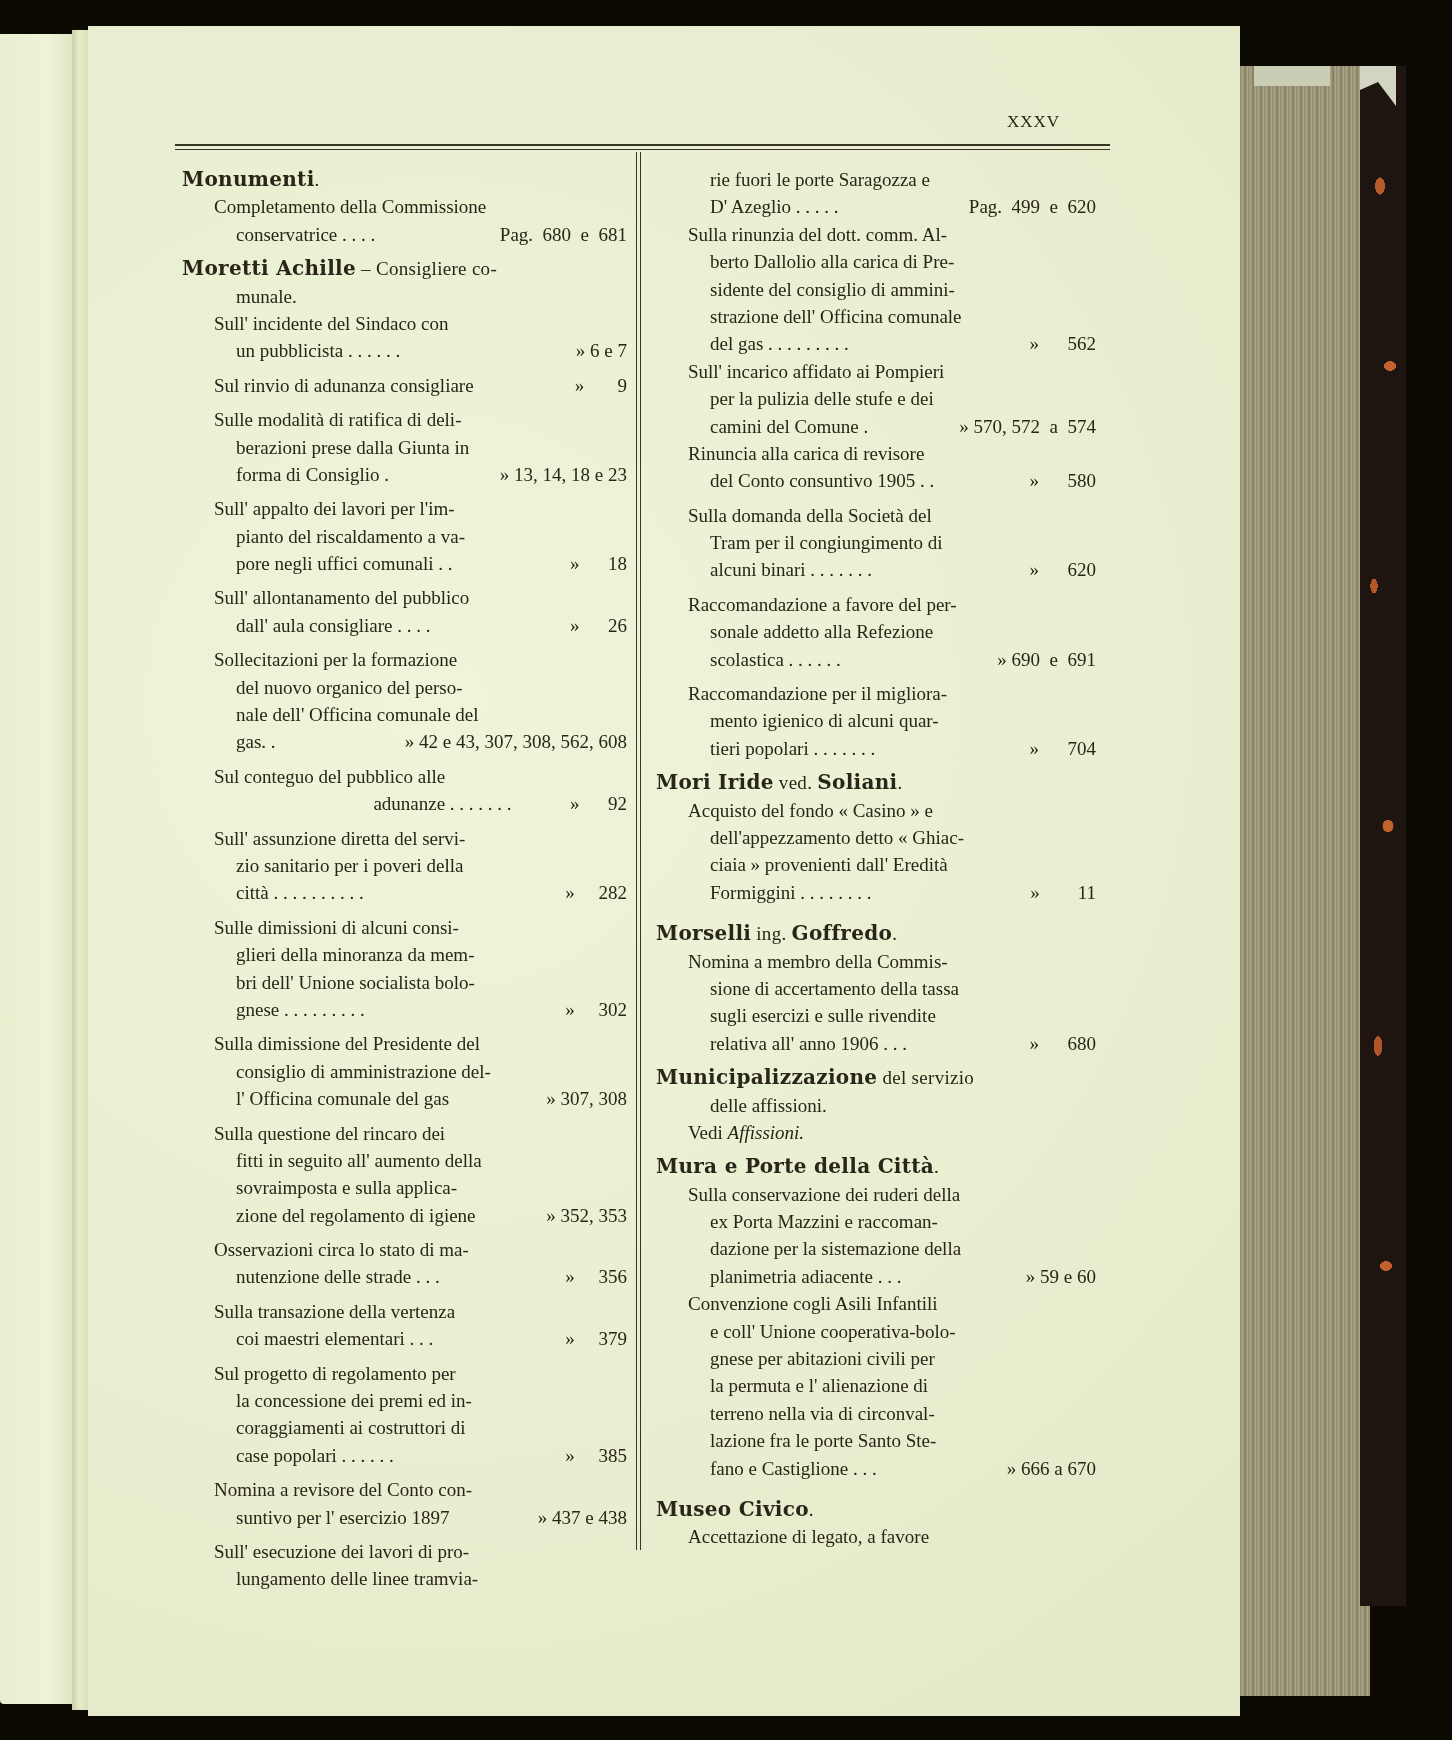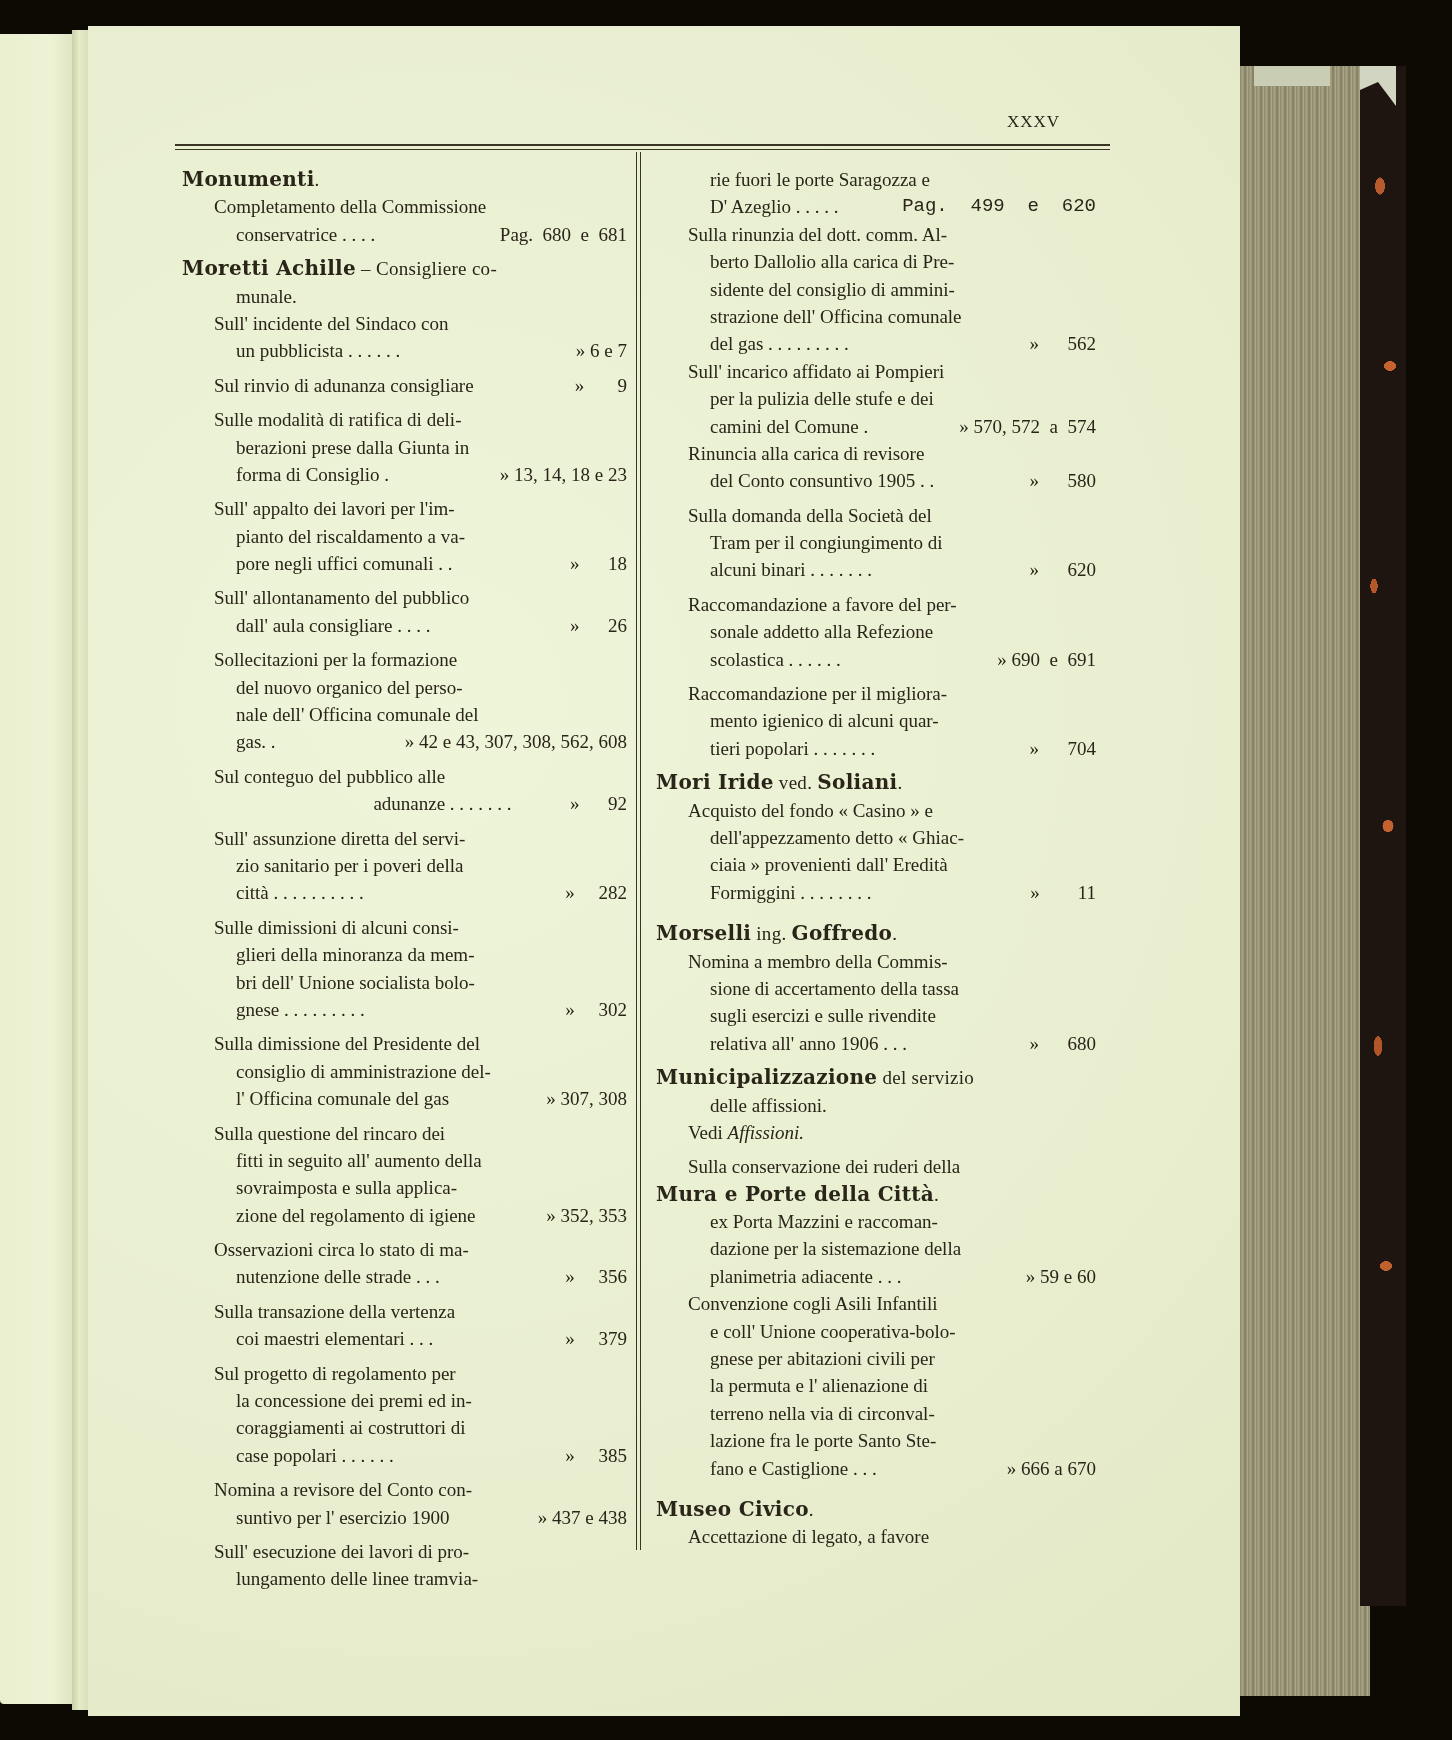--- a/index.html
+++ b/index.html
@@ -154,28 +154,28 @@
     <div class="gap"></div>
     <div class="line ind1"><span>Sulla  transazione  della  vertenza</span></div>
     <div class="line ind2"><span>coi maestri elementari . . .</span><span class="ref" style="white-space: pre;">»     379</span></div>
     <div class="gap"></div>
     <div class="line ind1"><span>Sul  progetto  di  regolamento  per</span></div>
     <div class="line ind2"><span>la concessione dei premi ed in-</span></div>
     <div class="line ind2"><span>coraggiamenti ai costruttori di</span></div>
     <div class="line ind2"><span>case popolari . . . . . .</span><span class="ref" style="white-space: pre;">»     385</span></div>
     <div class="gap"></div>
     <div class="line ind1"><span>Nomina a revisore del Conto con-</span></div>
-    <div class="line ind2"><span>suntivo per l' esercizio 1900</span><span class="ref" style="white-space: pre;">» 437 e 438</span></div>
+    <div class="line ind2"><span>suntivo per l' esercizio 1897</span><span class="ref" style="white-space: pre;">» 437 e 438</span></div>
     <div class="gap"></div>
     <div class="line ind1"><span>Sull' esecuzione dei lavori di pro-</span></div>
     <div class="line ind2"><span>lungamento delle linee tramvia-</span></div>
   </div>
 <div class="column col-right" id="col-right">
     <div class="line ind2"><span>rie fuori le porte Saragozza e</span></div>
-    <div class="line ind2"><span>D' Azeglio . . . . .</span><span class="ref" style="white-space: pre; font-family: Liberation Mono, monospace;">Pag.  499  e  620</span></div>
+    <div class="line ind2"><span>D' Azeglio . . . . .</span><span class="ref" style="white-space: pre;">Pag.  499  e  620</span></div>
     <div class="line ind1"><span>Sulla rinunzia del dott. comm. Al-</span></div>
     <div class="line ind2"><span>berto Dallolio alla carica di Pre-</span></div>
     <div class="line ind2"><span>sidente del consiglio di ammini-</span></div>
     <div class="line ind2"><span>strazione dell' Officina comunale</span></div>
     <div class="line ind2"><span>del gas . . . . . . . . .</span><span class="ref" style="white-space: pre;">»      562</span></div>
     <div class="line ind1"><span>Sull' incarico affidato ai Pompieri</span></div>
     <div class="line ind2"><span>per la pulizia delle stufe e dei</span></div>
     <div class="line ind2"><span>camini del Comune  .</span><span class="ref" style="white-space: pre;">» 570, 572  a  574</span></div>
     <div class="line ind1"><span>Rinuncia  alla  carica  di  revisore</span></div>
     <div class="line ind2"><span>del Conto consuntivo 1905 . .</span><span class="ref" style="white-space: pre;">»      580</span></div>
@@ -201,22 +201,22 @@
     <div class="line heading"><span class="hn">Morselli</span><span class="plain"> ing. </span><span class="hn">Goffredo</span><span class="plain">.</span></div>
     <div class="line ind1"><span>Nomina a membro della Commis-</span></div>
     <div class="line ind2"><span>sione di accertamento della tassa</span></div>
     <div class="line ind2"><span>sugli esercizi e sulle rivendite</span></div>
     <div class="line ind2"><span>relativa all' anno 1906 . . .</span><span class="ref" style="white-space: pre;">»      680</span></div>
     <div class="gap"></div>
     <div class="line heading"><span class="hn">Municipalizzazione</span><span class="plain">  del  servizio</span></div>
     <div class="line ind2"><span>delle affissioni.</span></div>
     <div class="line ind1"><span>Vedi </span><em>Affissioni.</em></div>
     <div class="gap"></div>
+    <div class="line heading"><span class="hn">Mura e Porte della Città</span><span class="plain">.</span></div>
     <div class="line ind1"><span>Sulla conservazione dei ruderi della</span></div>
-    <div class="line heading"><span class="hn">Mura e Porte della Città</span><span class="plain">.</span></div>
     <div class="line ind2"><span>ex Porta Mazzini e raccoman-</span></div>
     <div class="line ind2"><span>dazione per la sistemazione della</span></div>
     <div class="line ind2"><span>planimetria adiacente  . . .</span><span class="ref" style="white-space: pre;">» 59 e 60</span></div>
     <div class="line ind1"><span>Convenzione cogli Asili Infantili</span></div>
     <div class="line ind2"><span>e coll' Unione cooperativa-bolo-</span></div>
     <div class="line ind2"><span>gnese per abitazioni civili per</span></div>
     <div class="line ind2"><span>la permuta e l' alienazione di</span></div>
     <div class="line ind2"><span>terreno nella via di circonval-</span></div>
     <div class="line ind2"><span>lazione fra le porte Santo Ste-</span></div>
     <div class="line ind2"><span>fano e Castiglione . . .</span><span class="ref" style="white-space: pre;">» 666 a 670</span></div>

